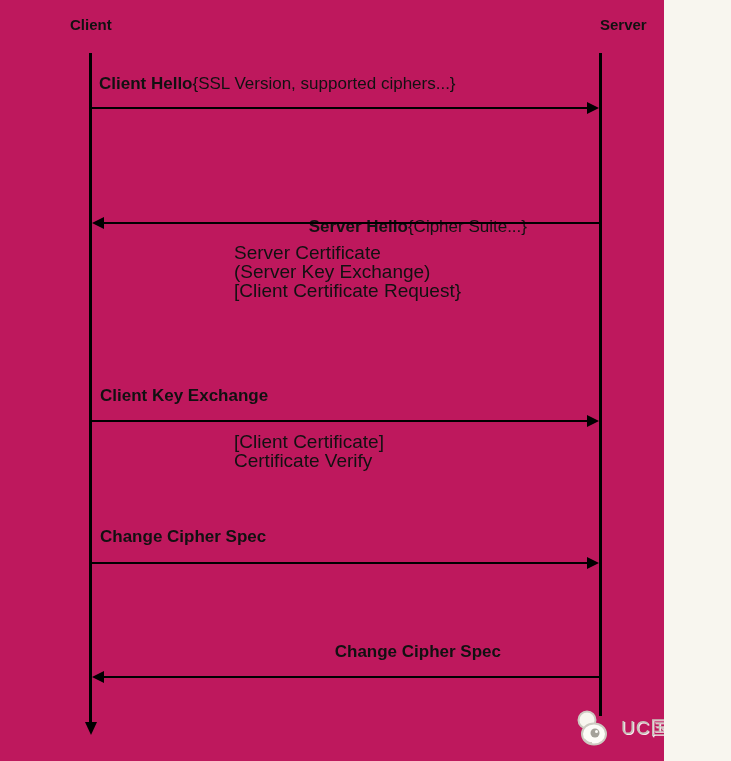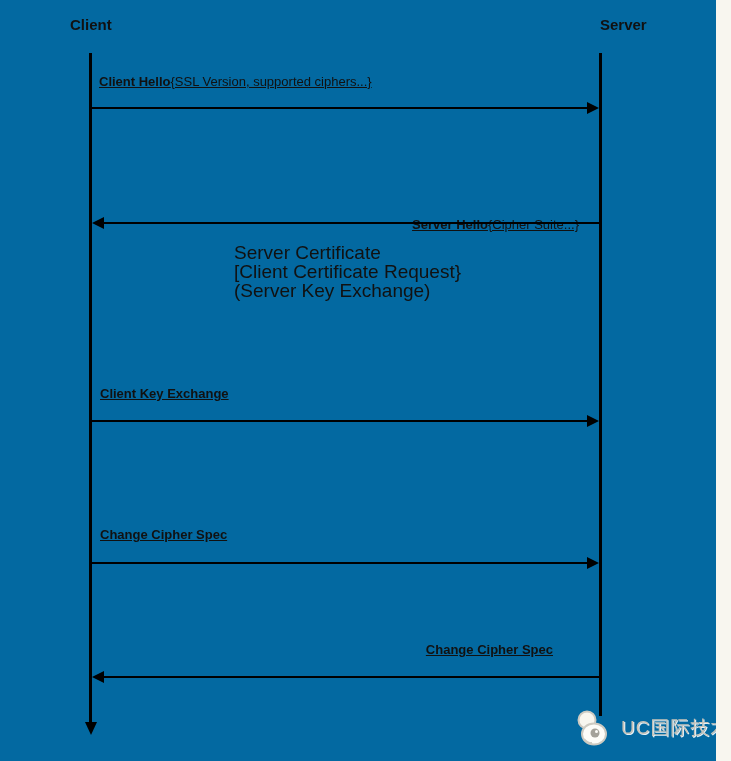--- a/index.html
+++ b/index.html
@@ -1,20 +1,20 @@
 <!DOCTYPE html>
 <html><head>
 <meta charset="utf-8">
 <style>
   html, body { margin: 0; padding: 0; background: #f8f6ef; }
   .page {
     position: relative;
-    width: 716px;
+    width: 664px;
     height: 761px;
-    background: #0369a1;
+    background: #be185d;
     font-family: "Liberation Sans", sans-serif;
     color: #111;
     overflow: hidden;
   }
   .abs { position: absolute; }
   .actor {
     font-size: 15px;
     font-weight: bold;
     white-space: nowrap;
   }
@@ -32,23 +32,22 @@
     border-bottom: 6px solid transparent;
     border-right: 12px solid #000;
   }
   .arr-d {
     width: 0; height: 0;
     border-left: 6px solid transparent;
     border-right: 6px solid transparent;
     border-top: 13px solid #000;
   }
   .msg {
-    font-size: 13px;
+    font-size: 17px;
     white-space: nowrap;
-    text-decoration: underline;
   }
   .msg .b { font-weight: bold; }
   .note {
     font-size: 19px;
     line-height: 19px;
     white-space: nowrap;
   }
   .watermark {
     display: flex;
     align-items: center;
@@ -82,30 +81,34 @@
   <div class="abs arr-r" style="left:587px; top:102px;"></div>
 
   <div class="abs msg" style="right:137px; top:185px;margin-top:32px;">
     <span class="b">Server Hello</span><span>{Cipher Suite...}</span>
   </div>
   <div class="abs hline" style="left:103px; top:222px; width:496px;"></div>
   <div class="abs arr-l" style="left:92px; top:217px;"></div>
 
   <div class="abs note" style="left:234px; top:243px;">
     <div>Server Certificate</div>
+    <div>(Server Key Exchange)</div>
     <div>[Client Certificate Request}</div>
-    <div>(Server Key Exchange)</div>
   </div>
 
   <div class="abs msg" style="left:100px; top:386px;text-align:right;">
     <span class="b">Client Key Exchange</span><span></span>
   </div>
   <div class="abs hline" style="left:91px; top:420px; width:497px;"></div>
   <div class="abs arr-r" style="left:587px; top:415px;"></div>
 
+  <div class="abs note" style="left:234px; top:432px;">
+    <div>[Client Certificate]</div>
+    <div>Certificate Verify</div>
+  </div>
 
   <div class="abs msg" style="left:100px; top:527px;">
     <span class="b">Change Cipher Spec</span><span></span>
   </div>
   <div class="abs hline" style="left:91px; top:562px; width:497px;"></div>
   <div class="abs arr-r" style="left:587px; top:557px;"></div>
 
   <div class="abs msg" style="right:163px; top:642px;">
     <span class="b">Change Cipher Spec</span><span></span>
   </div>

